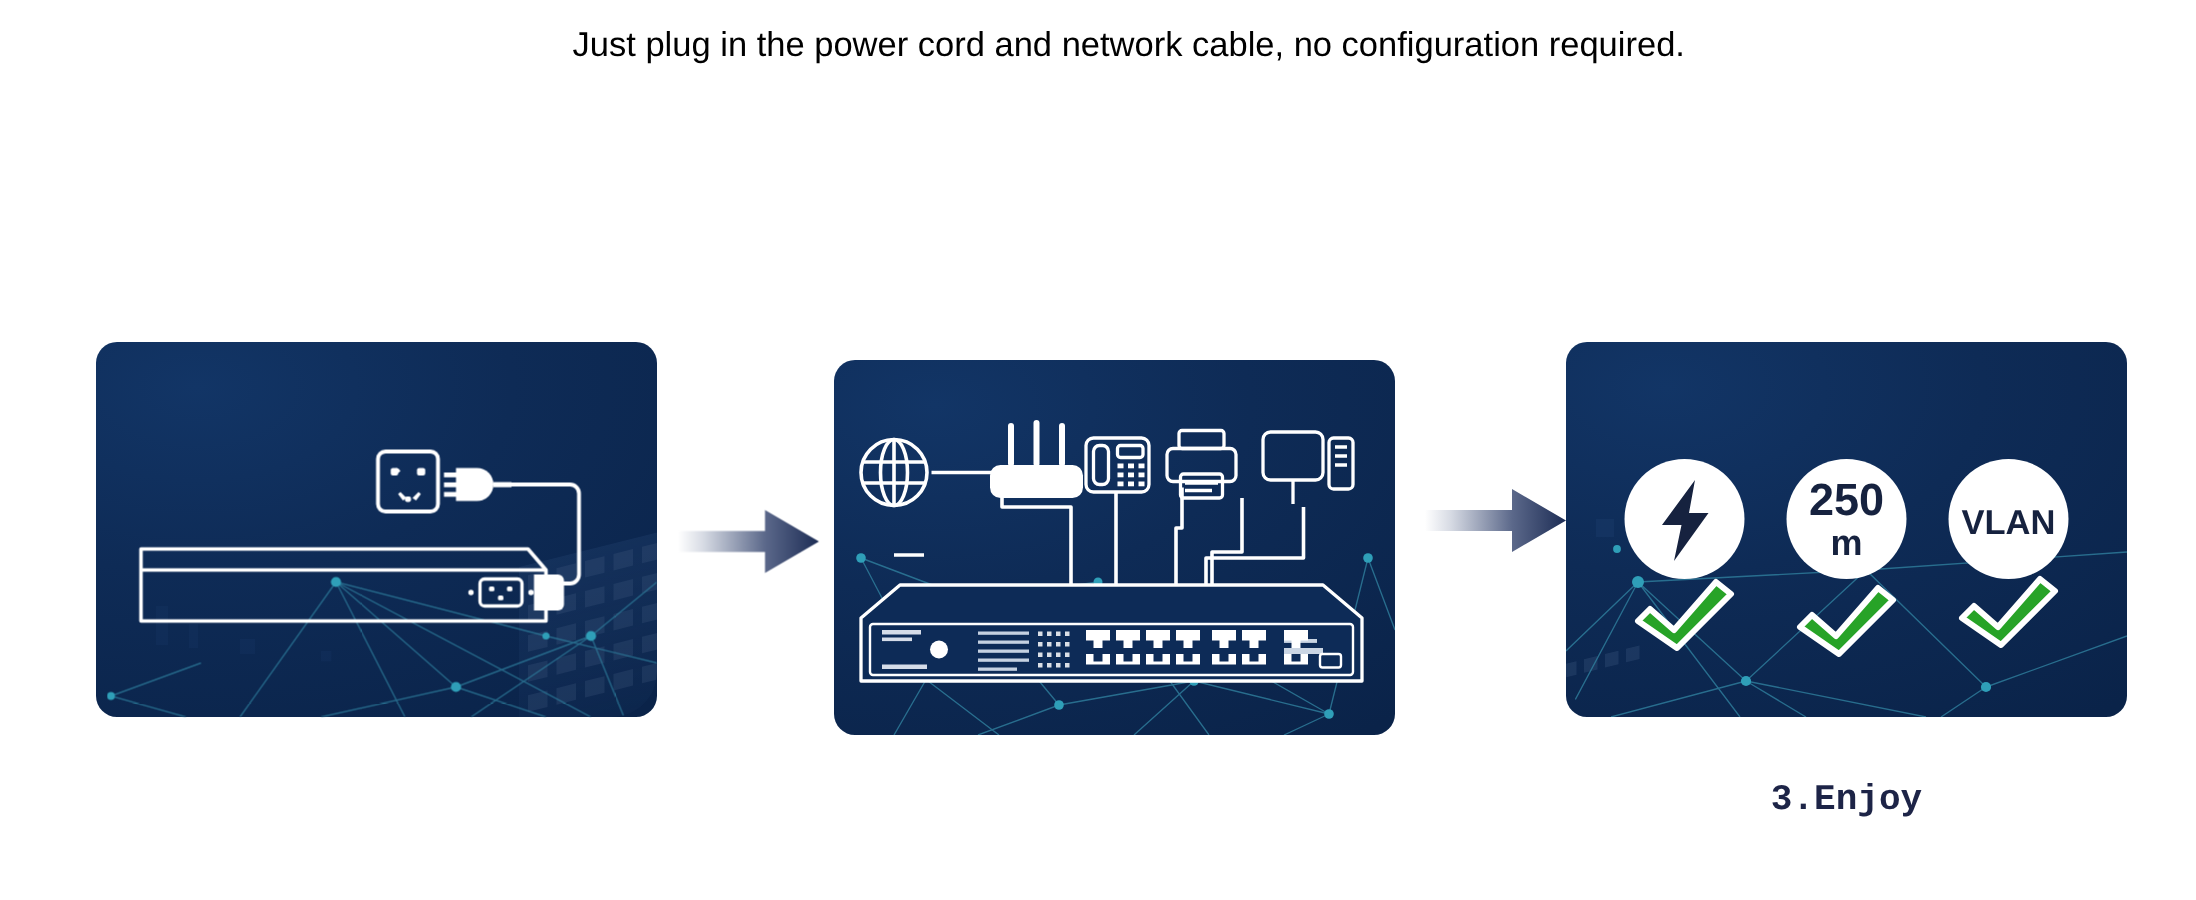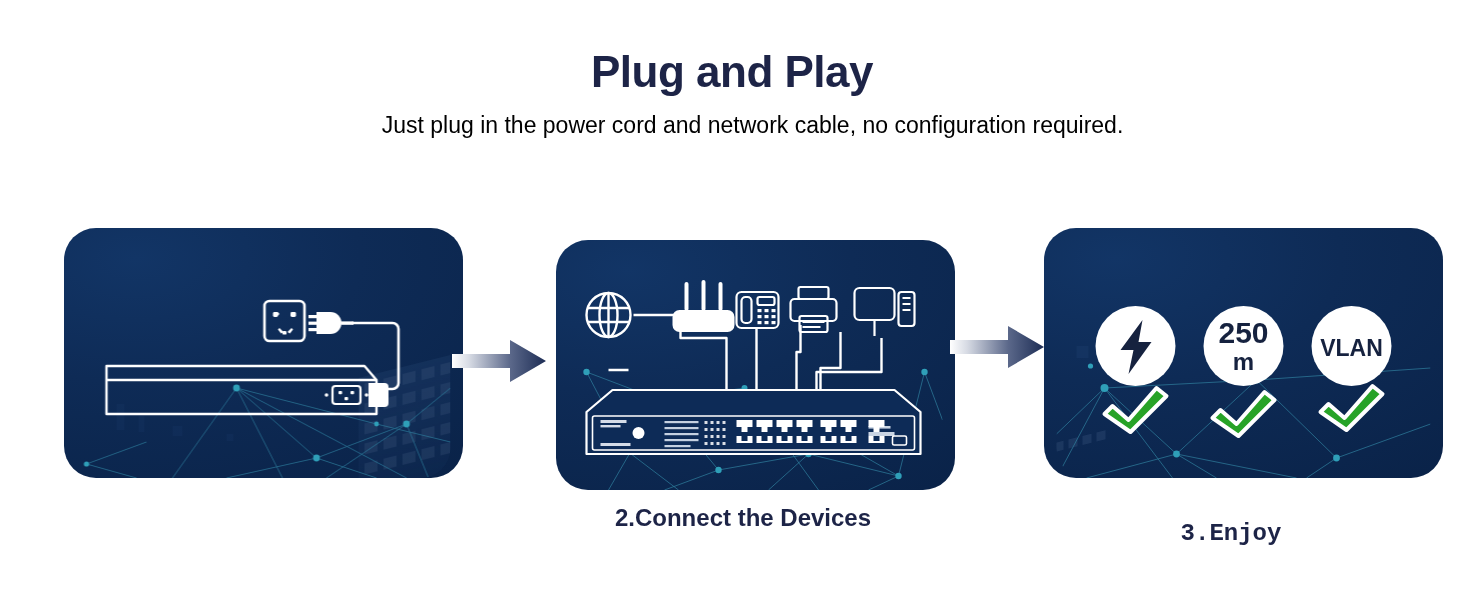--- a/index.html
+++ b/index.html
@@ -49,25 +49,24 @@
     top: 228px;
     left: 0;
     width: 1464px;
     height: 330px;
   }
 
   .panel {
     position: absolute;
     width: 374px;
     height: 250px;
-    border-radius: 32px;
+    border-radius: 14px;
     overflow: hidden;
     background:
       radial-gradient(125% 110% at 18% 12%, #123566 0%, #0e2b56 45%, #0a2349 100%);
-    padding-left: 25px;
   }
   #panel-1 { left: 64px;   top: 0; }
   #panel-2 { left: 556px;  top: 12px; }
   #panel-3 { left: 1044px; top: 0; }
 
   .panel-art {
     position: absolute;
     inset: 0;
     width: 100%;
     height: 100%;
@@ -93,21 +92,20 @@
     width: 94px;
     height: 46px;
   }
   #arrow-1 { left: 452px; top: 110px; }
   #arrow-2 { left: 950px; top: 96px; }
 </style>
 </head>
 <body>
 
 <div class="header">
-  <h1 class="title">Plug and Play</h1>
   <p class="subtitle">Just plug in the power cord and network cable, no configuration required.</p>
 </div>
 
 <div class="steps">
 
   <div class="panel" id="panel-1">
     <svg class="panel-art" viewBox="0 0 374 250">
       <defs>
         <clipPath id="clip1">
             <rect x="0" y="0" width="374" height="250" rx="30"></rect>
@@ -446,15 +444,14 @@
       <linearGradient id="arrGrad2" x1="0" y1="0" x2="1" y2="0">
         <stop offset="0%" stop-color="#ffffff"></stop>
         <stop offset="18%" stop-color="#d7dbe4"></stop>
         <stop offset="62%" stop-color="#5b688a"></stop>
         <stop offset="100%" stop-color="#1d2d55"></stop>
       </linearGradient>
     </defs>
     <path d="M0 16 H58 V2 L94 23 L58 44 V30 H0 Z" fill="url(#arrGrad2)"></path>
   </svg>
 
-  <div class="caption" id="caption-2">2.Connect the Devices</div>
   <div class="caption" id="caption-3">3.Enjoy</div>
 </div>
 
 </body></html>

